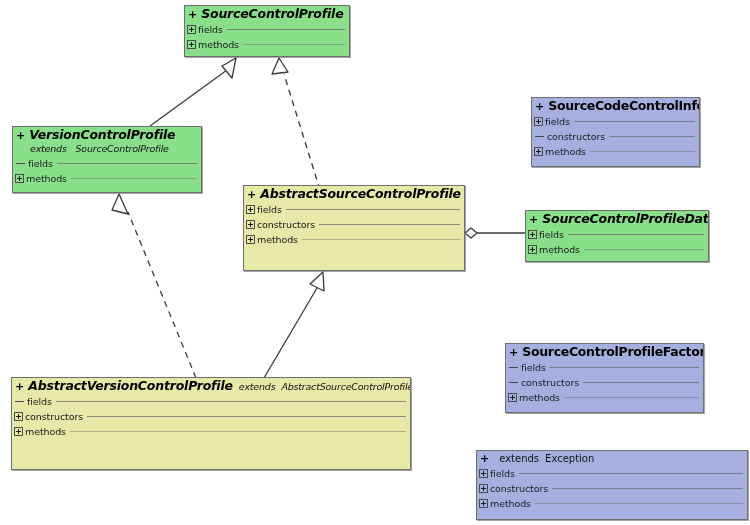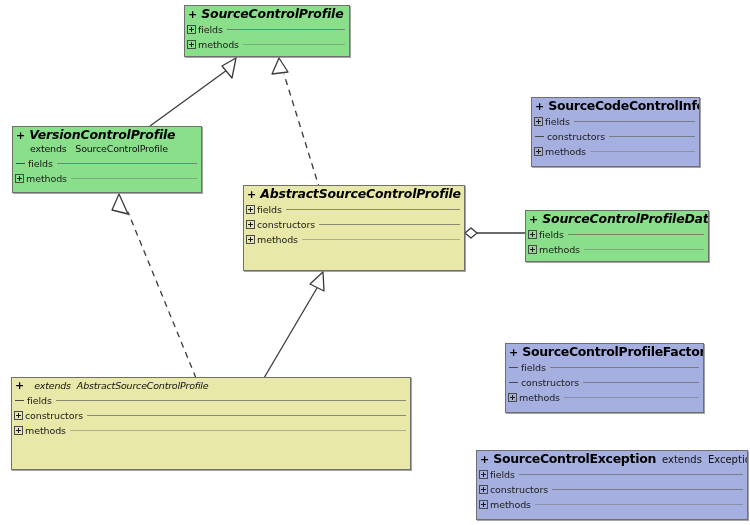--- a/index.html
+++ b/index.html
@@ -62,20 +62,21 @@
     color: #111;
     margin-left: 6px;
     letter-spacing: -0.2px;
   }
   .ext-tail.plain { font-style: normal; letter-spacing: 0; font-size: 10px;}
   .subline {
     white-space: nowrap;
     padding: 0 14px 1px 3px;
     line-height: 12px;
     font-size: 9.5px;
+    font-style: italic;
     color: #111;
     letter-spacing: -0.2px;
   }
   .subline .kw { margin-left: 14px; margin-right: 6px; }
 
   .section {
     display: flex;
     align-items: center;
     height: 15px;
     padding-left: 2px;
@@ -212,20 +213,21 @@
     <div class="section">
       <span class="toggle"></span>
       <span class="sec-label">methods</span>
       <span class="rule faint"></span>
     </div>
   </div>
 
   <div class="uml-box yellow" style="left:11px; top:377px; width:400px; height:93px;">
     <div class="hdr">
       <span class="plus-vis">+</span>
+      <span class="cname">AbstractVersionControlProfile</span>
       <span class="ext-tail">extends</span>
       <span class="ext-tail">AbstractSourceControlProfile</span>
     </div>
     <div class="section">
       <span class="toggle flat"></span>
       <span class="sec-label">fields</span>
       <span class="rule"></span>
     </div>
     <div class="section">
       <span class="toggle"></span>
@@ -296,21 +298,20 @@
     <div class="section">
       <span class="toggle"></span>
       <span class="sec-label">methods</span>
       <span class="rule faint"></span>
     </div>
   </div>
 
   <div class="uml-box blue" style="left:476px; top:450px; width:272px; height:70px;">
     <div class="hdr">
       <span class="plus-vis">+</span>
-      <span class="cname plain">SourceControlException</span>
       <span class="ext-tail plain">extends</span>
       <span class="ext-tail plain">Exception</span>
     </div>
     <div class="section">
       <span class="toggle"></span>
       <span class="sec-label">fields</span>
       <span class="rule"></span>
     </div>
     <div class="section">
       <span class="toggle"></span>

